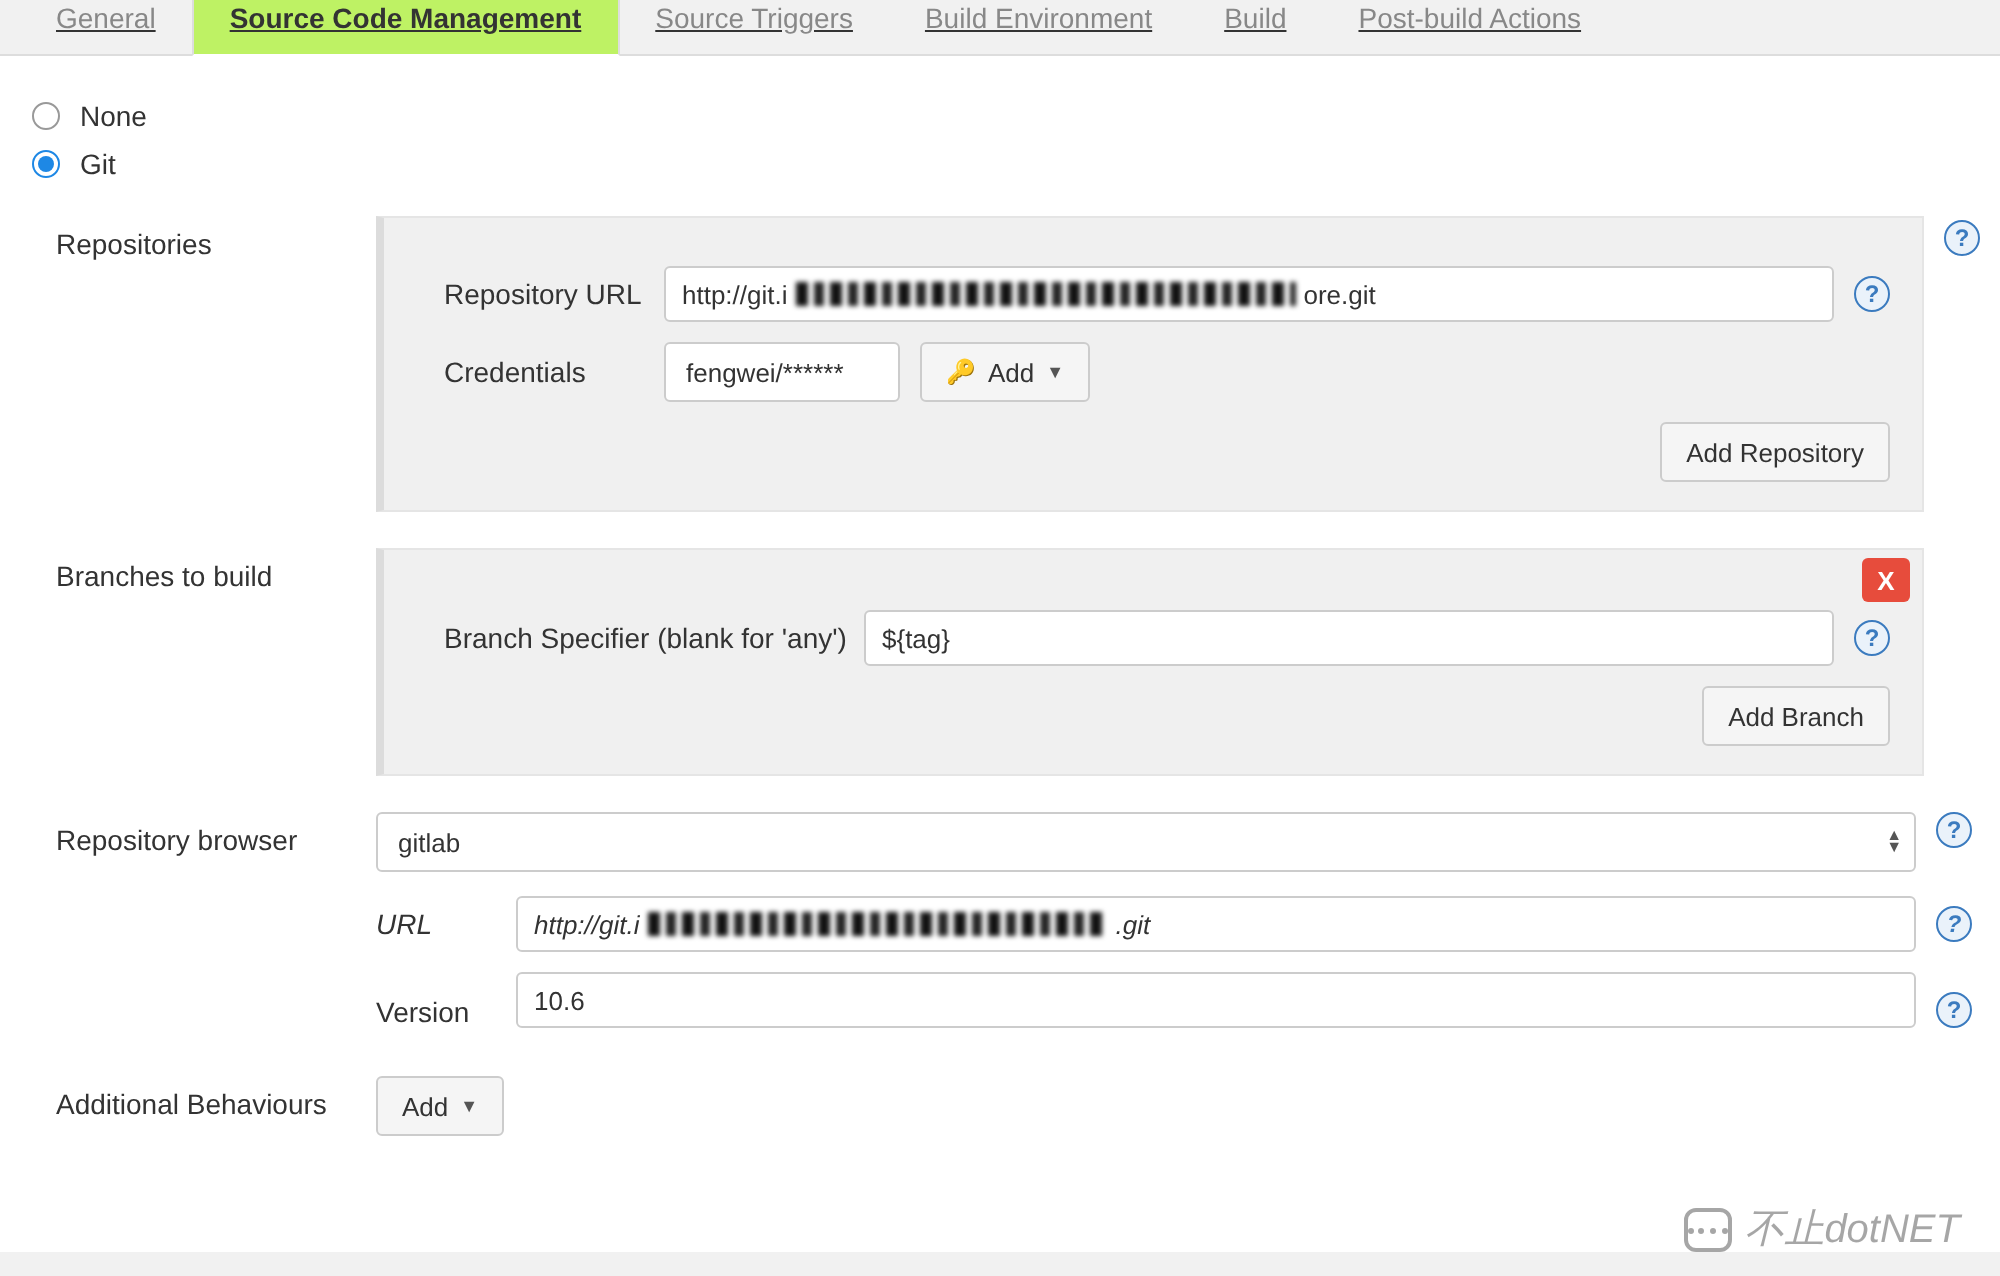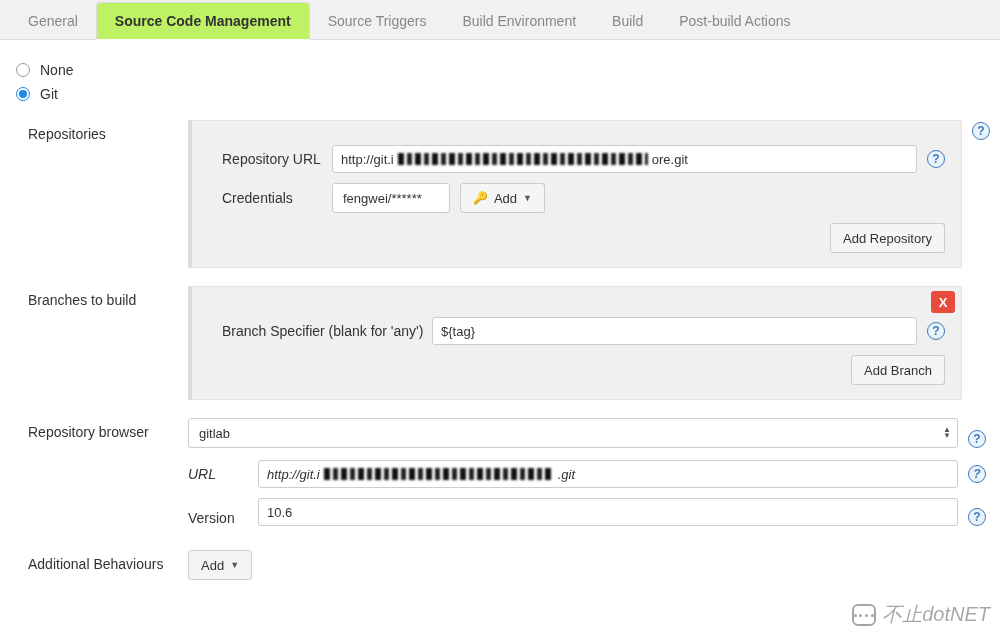--- a/index.html
+++ b/index.html
@@ -10,23 +10,24 @@
     font-size:14px; color:#333;
     background:#f1f1f1;
     position:relative;
   }
 
   
   .tabs {
     display:flex;
     align-items:flex-end;
     padding:0 10px;
-    height:40px;
+    height:28px;
     background:#f1f1f1;
     border-bottom:1px solid #ddd;
+    text-decoration:underline;
   }
   .tab {
     padding:10px 18px 10px;
     color:#888;
     cursor:pointer;
     font-size:14px;
     white-space:nowrap;
   }
   .tab.active {
     color:#333; font-weight:600;
@@ -120,21 +121,21 @@
   }
 
   .redact {
     display:inline-block; height:12px;
     background:repeating-linear-gradient(90deg,#111 0 6px,#fff 6px 9px,#222 9px 14px,#fff 14px 17px);
     filter:blur(1.2px);
     vertical-align:middle;
   }
 
   .watermark {
-    position:absolute; right:10px; bottom:10px;
+    position:absolute; right:20px; bottom:10px;
     font-size:20px; color:rgba(0,0,0,0.35);
     display:flex; align-items:center; gap:6px;
     font-style:italic;
     pointer-events:none;
   }
   .chat-bubble {
     width:24px; height:22px; border:2px solid rgba(0,0,0,0.35);
     border-radius:6px; position:relative;
   }
   .chat-bubble::before, .chat-bubble::after {
@@ -222,21 +223,21 @@
           </div>
           <div class="btn-row-right">
             <div class="btn">Add Branch</div>
           </div>
         </div>
       </div>
     </div>
 
     <div class="section">
       <div class="section-label">Repository browser</div>
-      <div class="section-body" style="display:flex; align-items:flex-end; gap:10px;">
+      <div class="section-body" style="display:flex; align-items:flex-start; gap:10px;">
         <div class="select full" style="flex:1;">
           <span>gitlab</span>
           <span class="updn">
               <span>▲</span>
               <span>▼</span>
             </span>
         </div>
         <span class="help">?</span>
       </div>
     </div>

